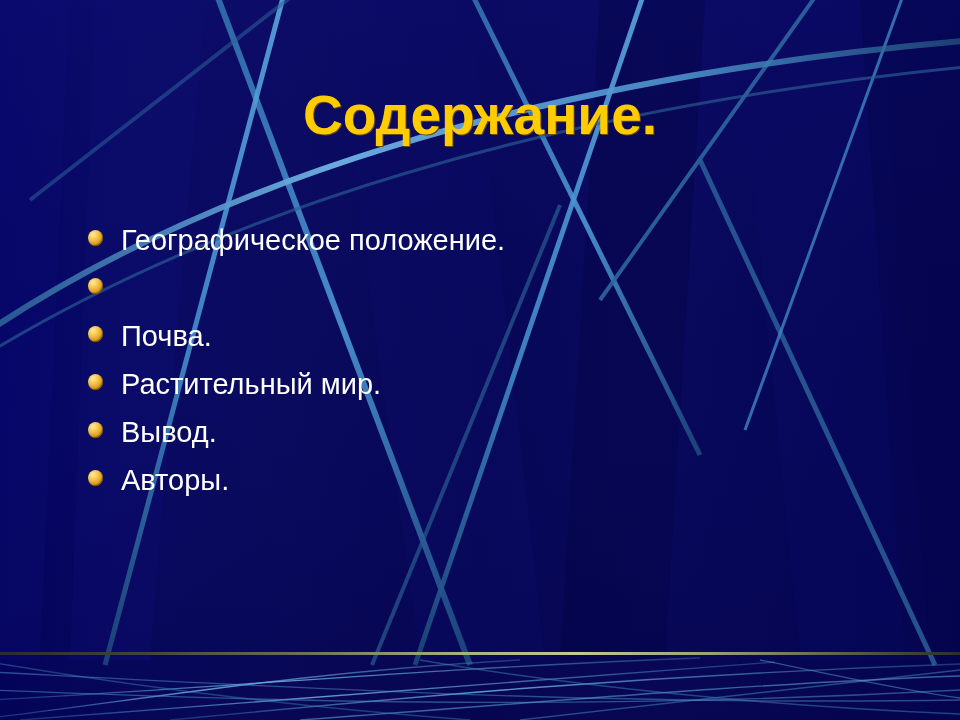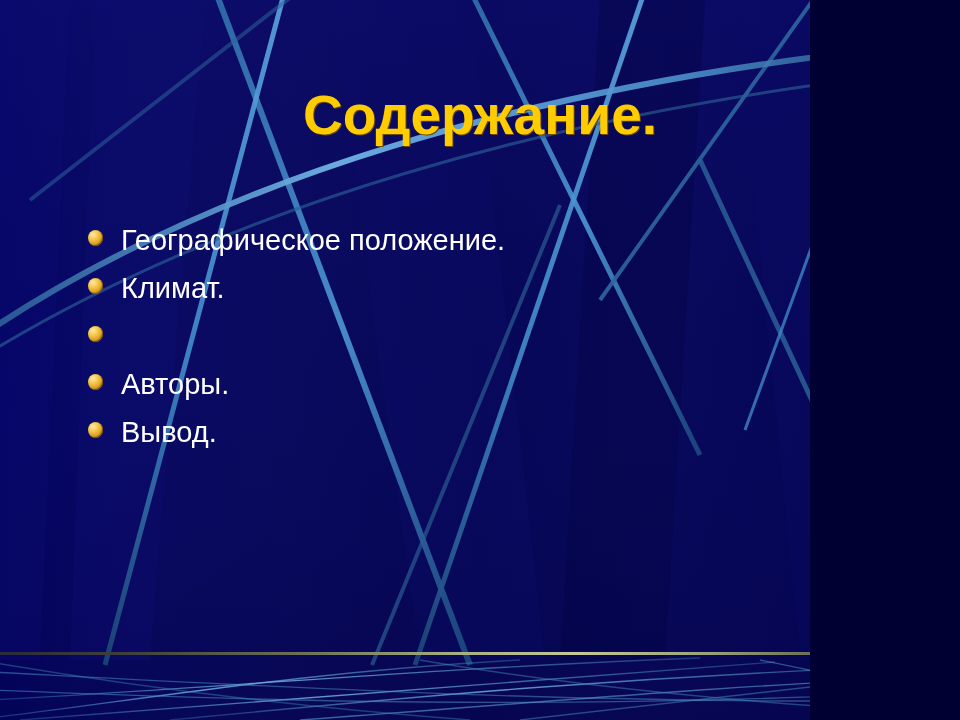--- a/index.html
+++ b/index.html
@@ -3,21 +3,21 @@
 <meta charset="utf-8">
 <title>Содержание</title>
 <style>
   html, body {
     margin: 0;
     padding: 0;
     background: #000033;
   }
   .slide {
     position: relative;
-    width: 810px;
+    width: 960px;
     height: 720px;
     overflow: hidden;
     font-family: "Liberation Sans", "DejaVu Sans", sans-serif;
     background: #404040;
   }
   .bg-layer {
     position: absolute;
     left: 0; top: 0;
     width: 960px;
     height: 720px;
@@ -191,31 +191,35 @@
 
     <div class="title">Содержание.</div>
 
     <ul class="bullet-list">
       <li class="bullet-item">
         <span class="bullet-marker"></span>
         <span class="bullet-text">Географическое положение.</span>
       </li>
       <li class="bullet-item">
         <span class="bullet-marker"></span>
-        <span class="bullet-text">Климат.</span>
-      </li>
-      <li class="bullet-item">
-        <span class="bullet-marker"></span>
+      </li>
+      <li class="bullet-item">
+        <span class="bullet-marker"></span>
+        <span class="bullet-text">Почва.</span>
+      </li>
+      <li class="bullet-item">
+        <span class="bullet-marker"></span>
+        <span class="bullet-text">Растительный мир.</span>
+      </li>
+      <li class="bullet-item">
+        <span class="bullet-marker"></span>
+        <span class="bullet-text">Вывод.</span>
       </li>
       <li class="bullet-item">
         <span class="bullet-marker"></span>
         <span class="bullet-text">Авторы.</span>
-      </li>
-      <li class="bullet-item">
-        <span class="bullet-marker"></span>
-        <span class="bullet-text">Вывод.</span>
       </li>
     </ul>
 
     <div class="footer-divider"></div>
   </div>
 
 </div>
 
 </body></html>

